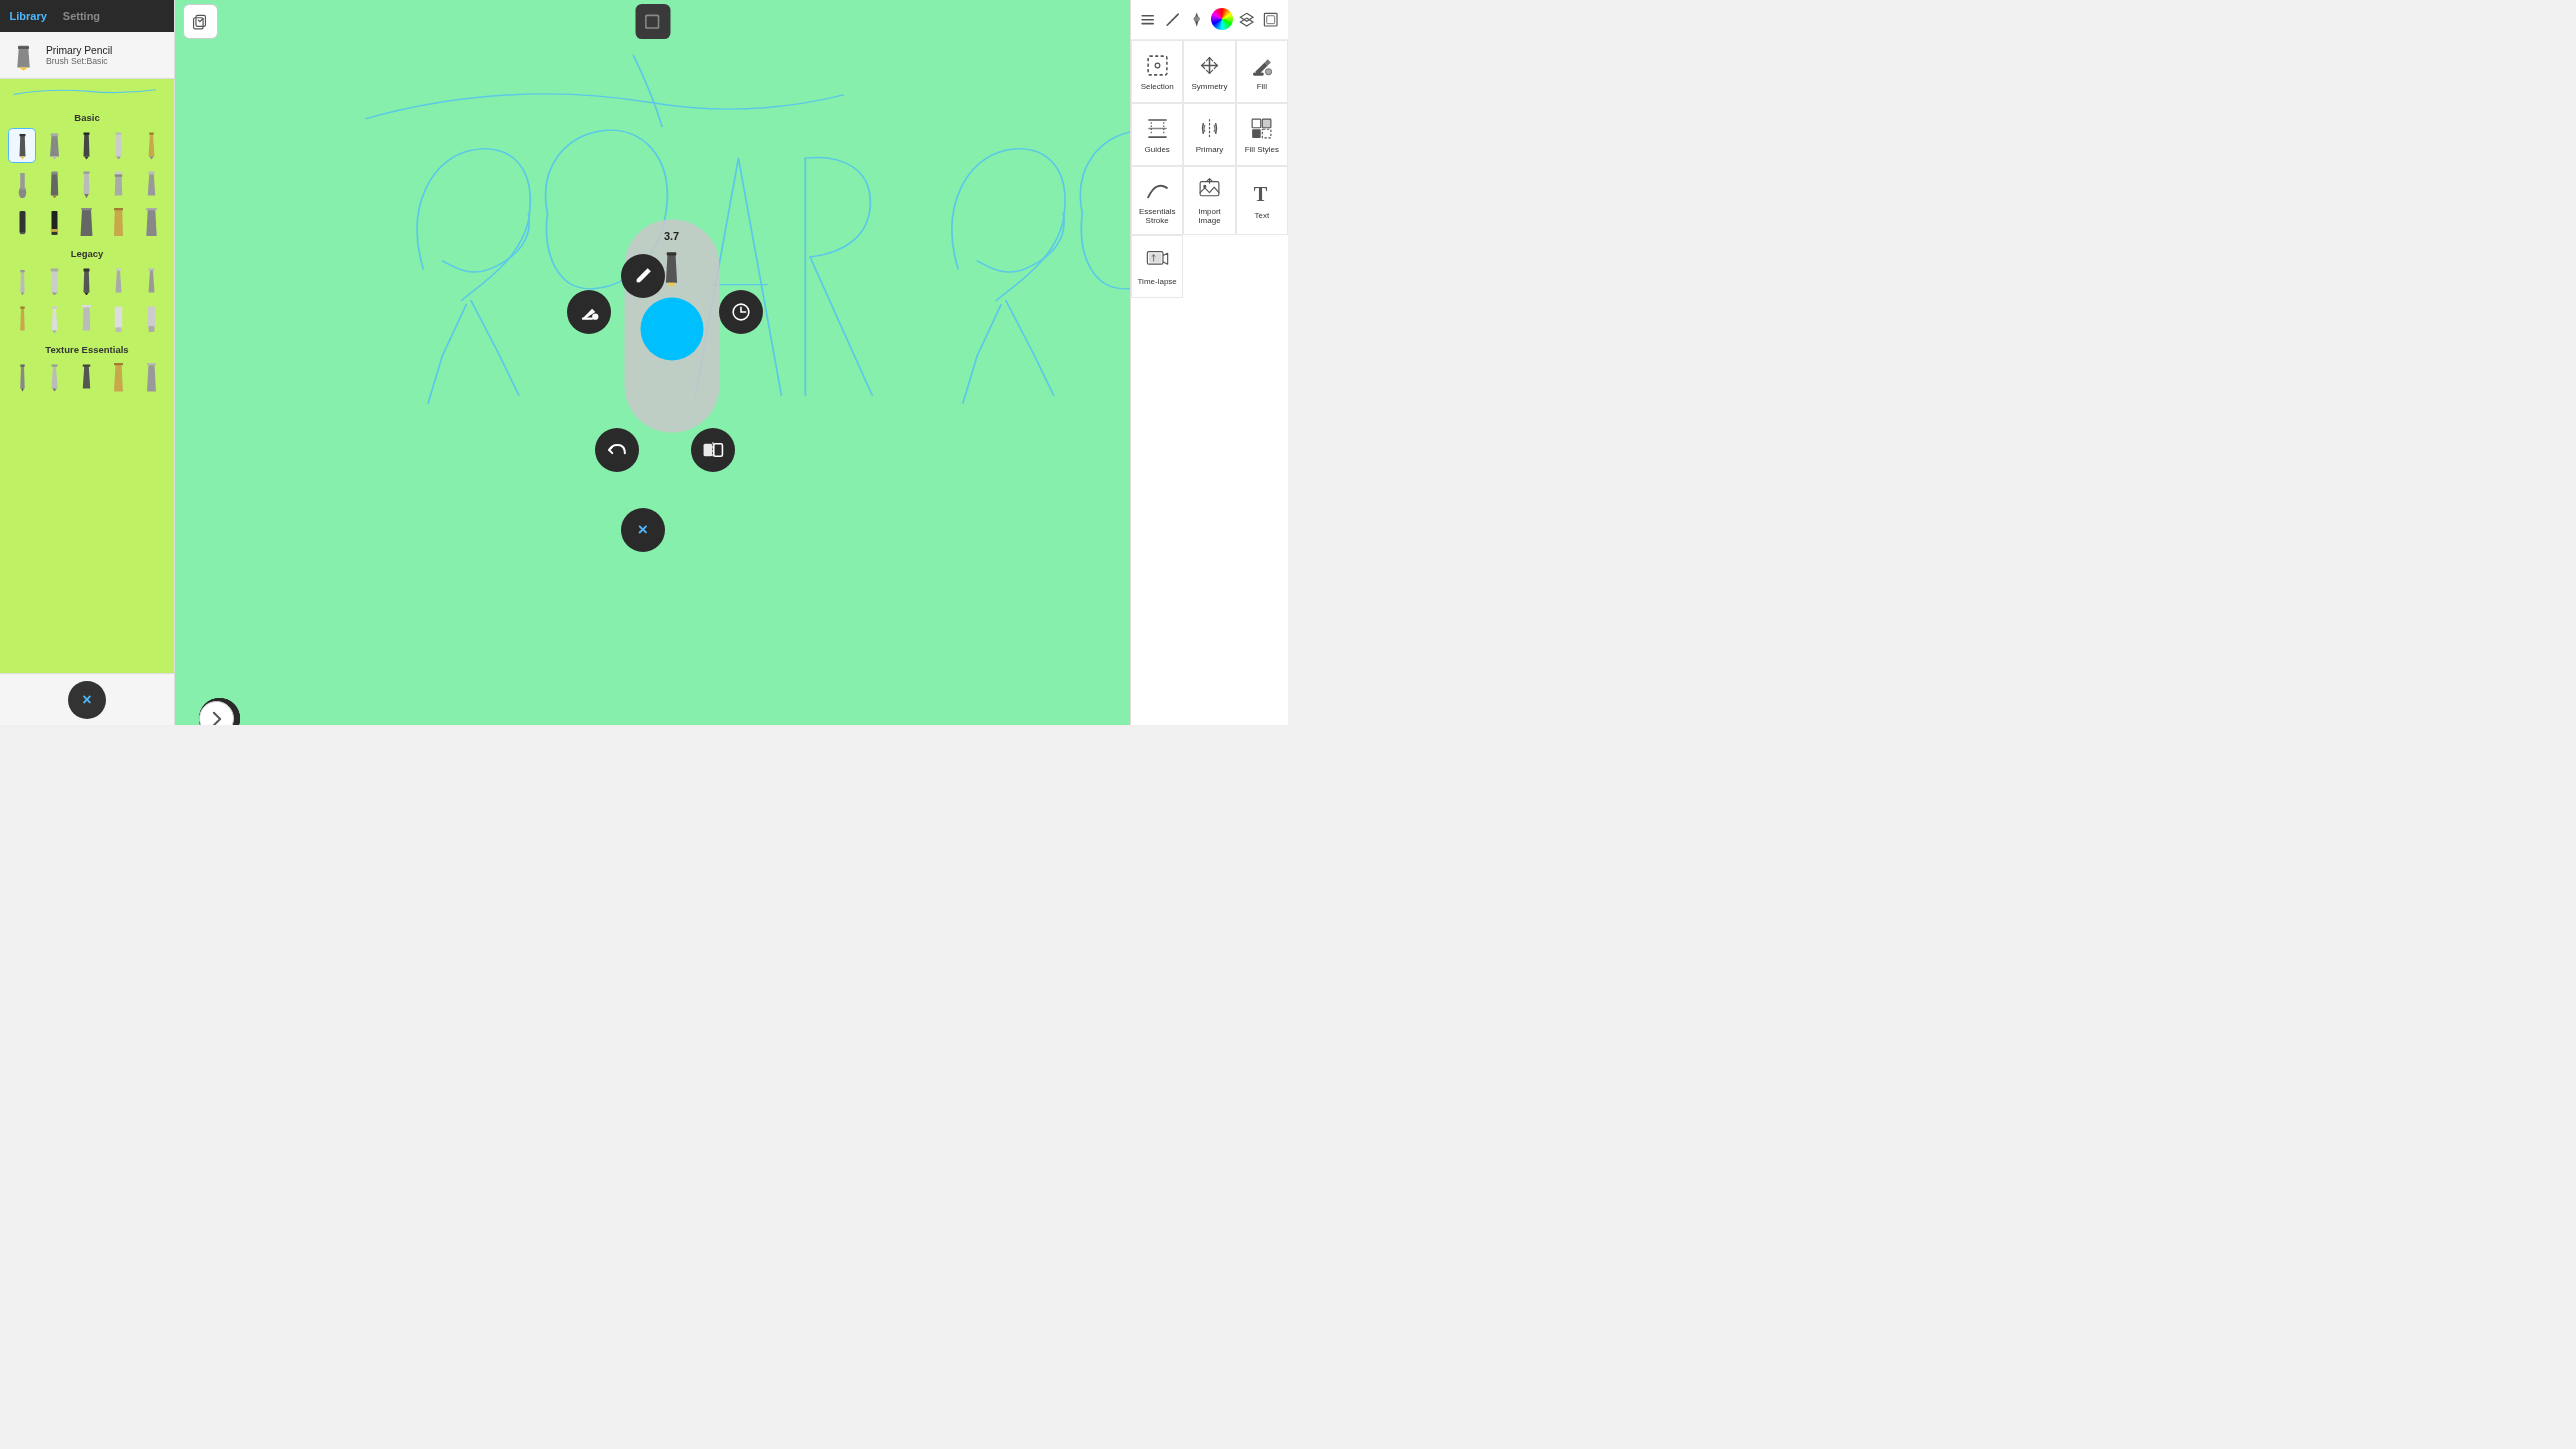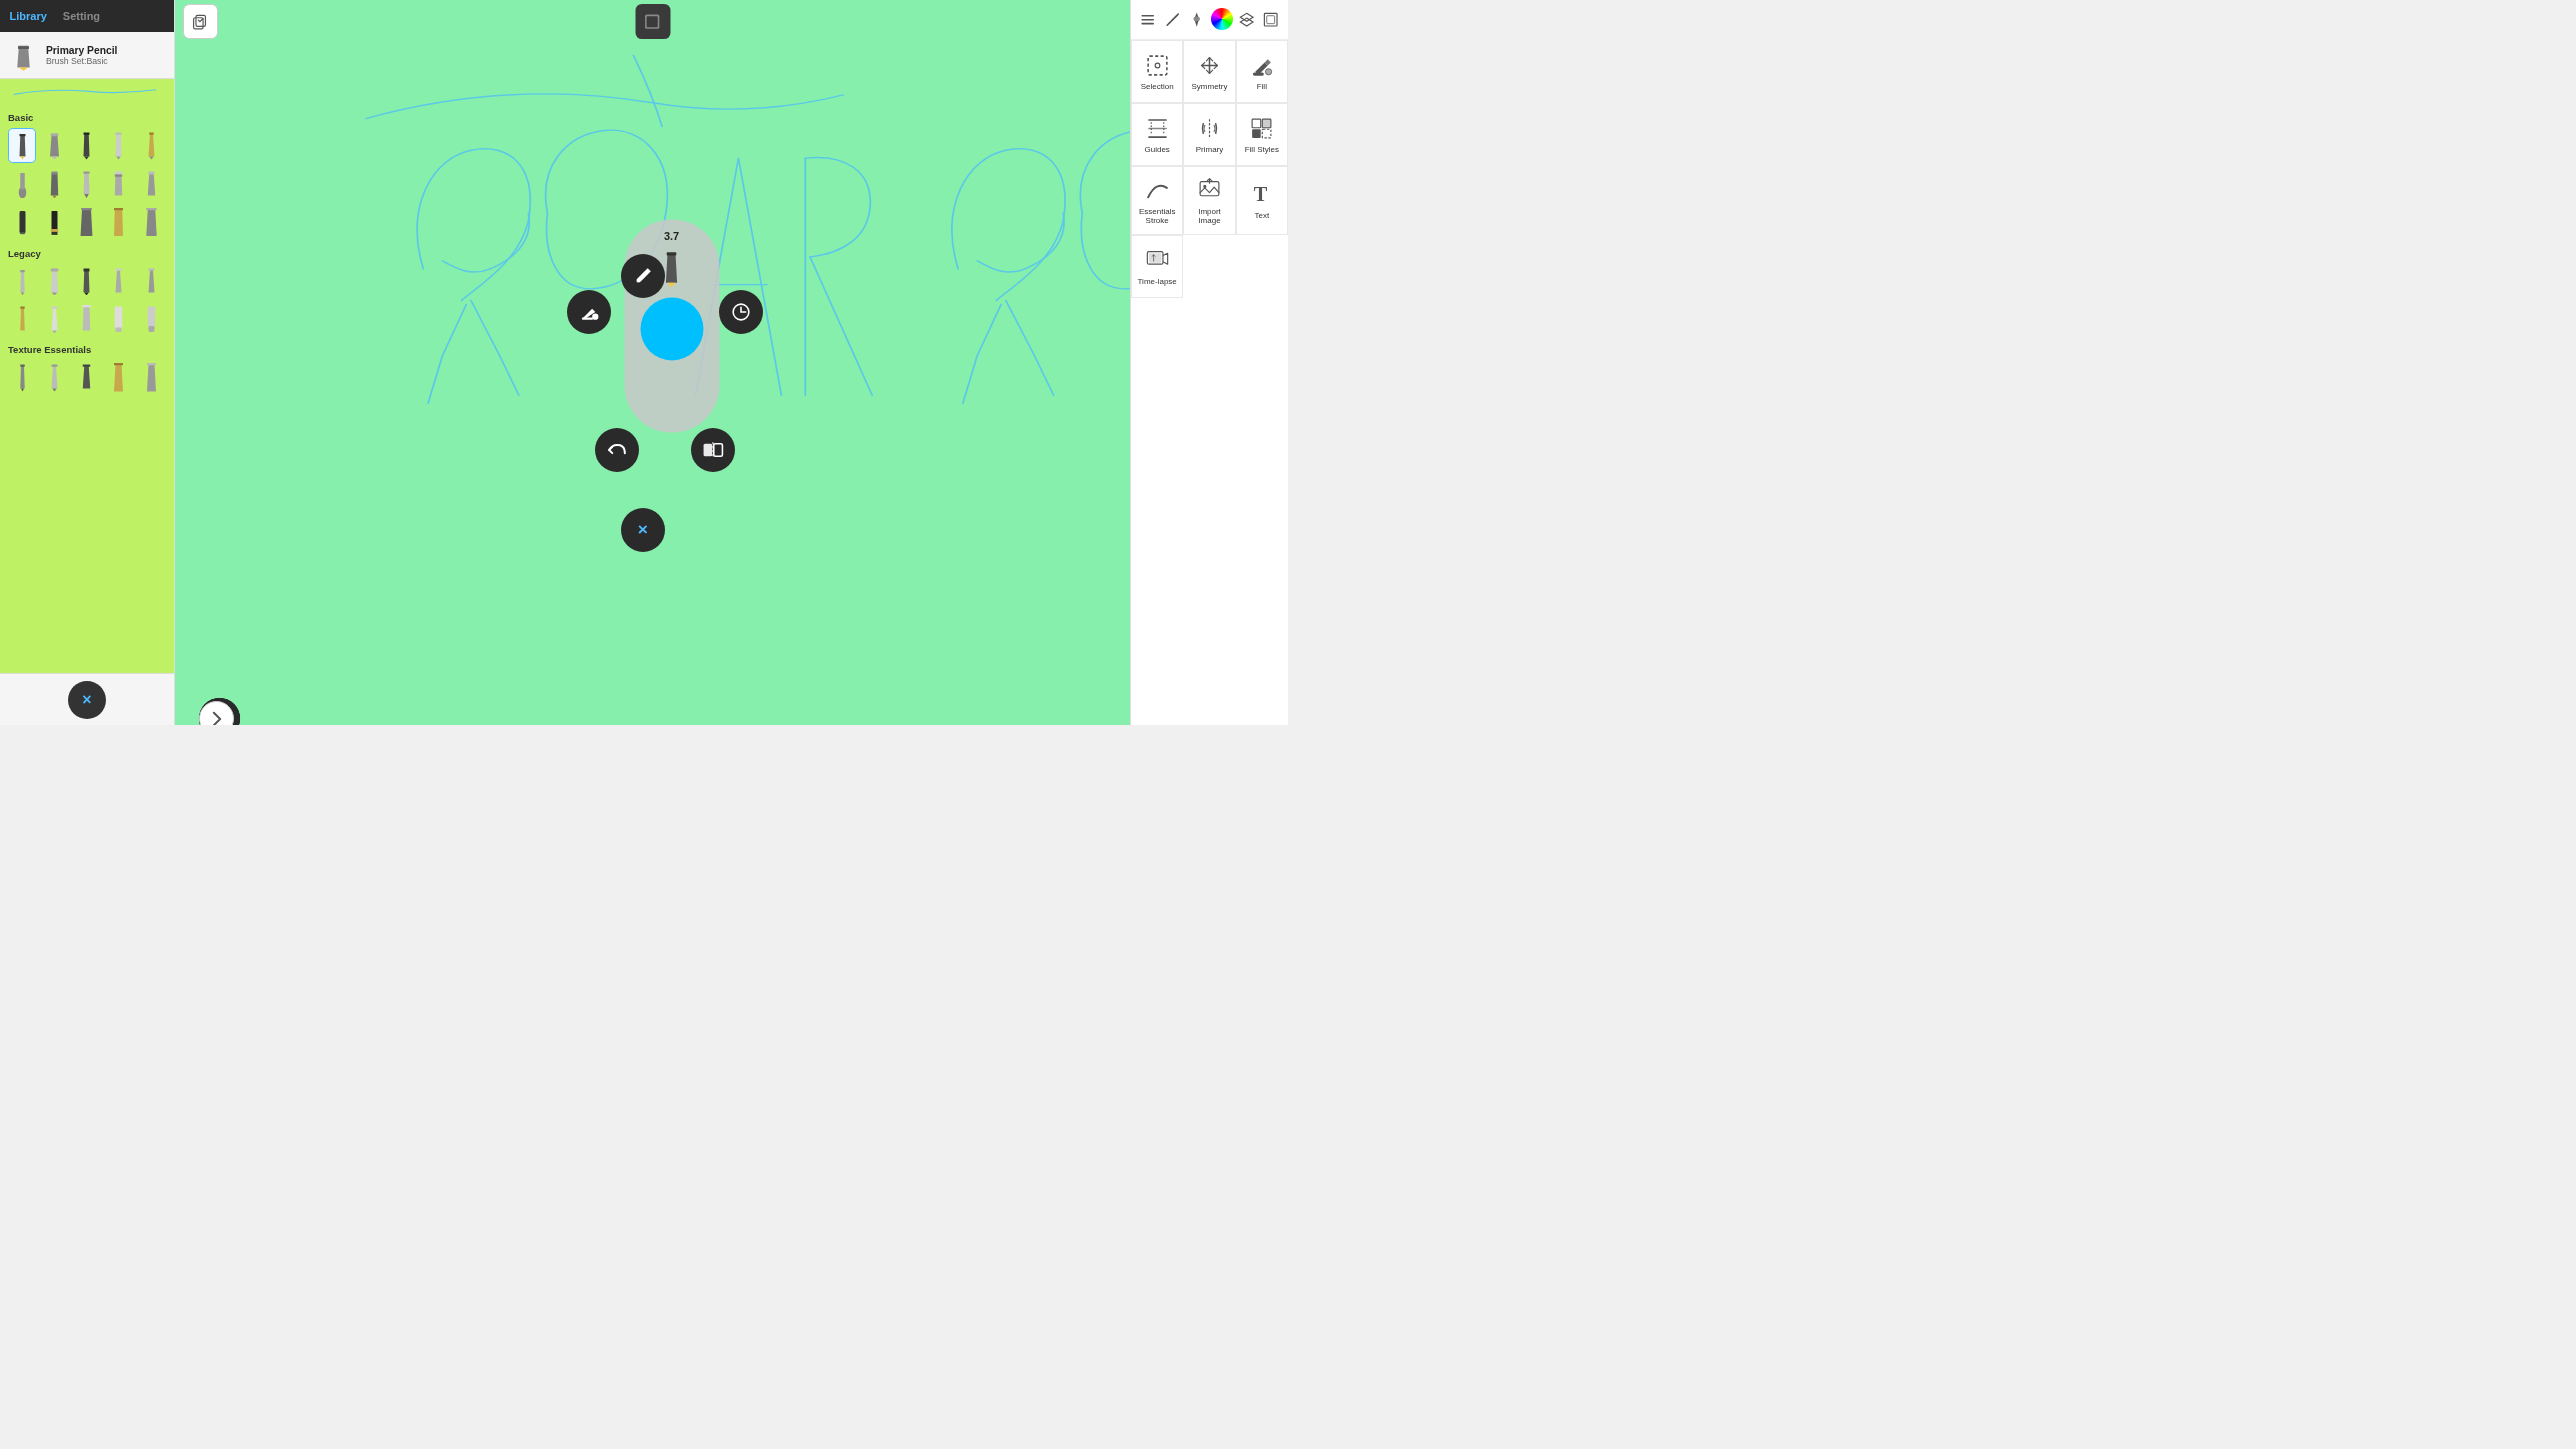--- a/index.html
+++ b/index.html
@@ -64,21 +64,21 @@
       justify-content: center;
     }
 
     .brush-info {
       display: flex;
       flex-direction: column;
     }
 
     .brush-name {
       font-size: 10.3px;
-      font-weight: 700;
+      font-weight: 400;
       color: #222;
     }
 
     .brush-set {
       font-size: 8.7px;
       color: #666;
     }
 
     .brush-preview-line {
       padding: 4.7px 9.5px;
@@ -92,20 +92,21 @@
       overflow-y: auto;
       padding: 6.3px 8px;
     }
 
     .section-label {
       font-size: 9.5px;
       font-weight: 600;
       color: #333;
       margin-bottom: 4.7px;
       margin-top: 3.2px;
+      text-align: center;
     }
 
     .brush-grid {
       display: grid;
       grid-template-columns: repeat(5, 1fr);
       gap: 3.2px;
       margin-bottom: 8px;
     }
 
     .brush-cell {

